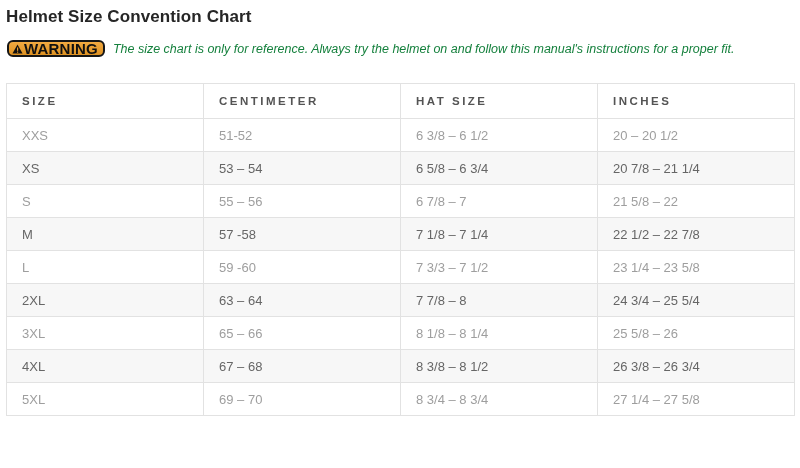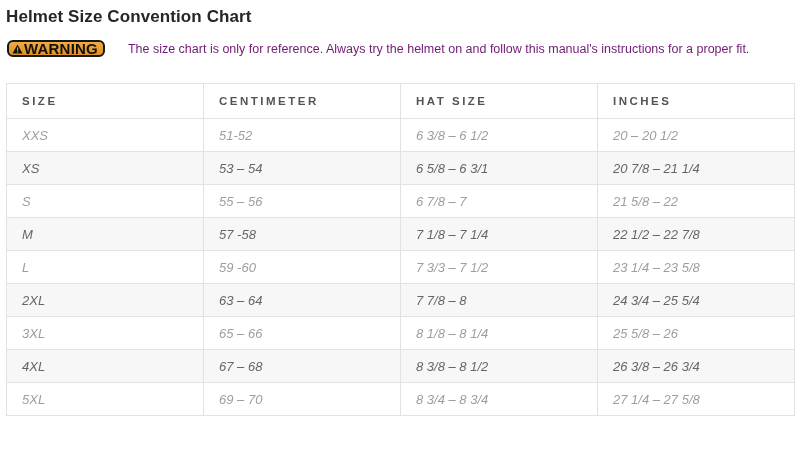--- a/index.html
+++ b/index.html
@@ -18,41 +18,41 @@
   .warning-line { display:flex; align-items:center; margin:0 0 0 1px; }
   .warning-badge {
     display:inline-flex; align-items:center;
     background:linear-gradient(#f2aa41, #dd9122);
     border:2px solid #161616; border-radius:6px;
     padding:0 5px 0 3px; height:13px;
     font-size:15px; font-weight:bold; color:#101010;
     letter-spacing:0.2px; white-space:nowrap; flex:0 0 auto;
   }
   .warning-badge svg { margin-right:1px; display:block; }
-  .warning-text { font-size:12.5px; color:#701a75; margin-left:23px; }
+  .warning-text { font-size:12.5px; color:#15803d; margin-left:8px;font-style:italic; }
 
   table.size-table {
     width:789px; margin-top:26px;
     border-collapse:collapse; table-layout:fixed;
   }
   .size-table col { width:25%; }
   .size-table th {
     height:34px; background:#ffffff;
     text-align:left; vertical-align:middle;
     padding:0 0 0 15px;
     font-size:11.5px; font-weight:bold; color:#545454;
     letter-spacing:2.5px;
     border:1px solid #e2e2e2;
   }
   .size-table td {
     height:32px; vertical-align:middle;
     padding:0 0 0 15px;
     font-size:13px;
     border:1px solid #e2e2e2;
-    white-space:nowrap; overflow:hidden;font-style:italic;
+    white-space:nowrap; overflow:hidden;
   }
   .size-table tbody tr:nth-child(odd)  td { background:#ffffff; color:#9e9e9e; }
   .size-table tbody tr:nth-child(even) td { background:#f7f7f7; color:#666666; }
 </style>
 </head>
 <body>
 
 <div class="page">
 
   <h1 class="page-title">Helmet Size Convention Chart</h1>
@@ -89,21 +89,21 @@
     <tbody>
         <tr>
           <td>XXS</td>
           <td>51-52</td>
           <td>6 3/8 – 6 1/2</td>
           <td>20 – 20 1/2</td>
         </tr>
         <tr>
           <td>XS</td>
           <td>53 – 54</td>
-          <td>6 5/8 – 6 3/1</td>
+          <td>6 5/8 – 6 3/4</td>
           <td>20 7/8 – 21 1/4</td>
         </tr>
         <tr>
           <td>S</td>
           <td>55 – 56</td>
           <td>6 7/8 – 7</td>
           <td>21 5/8 – 22</td>
         </tr>
         <tr>
           <td>M</td>

